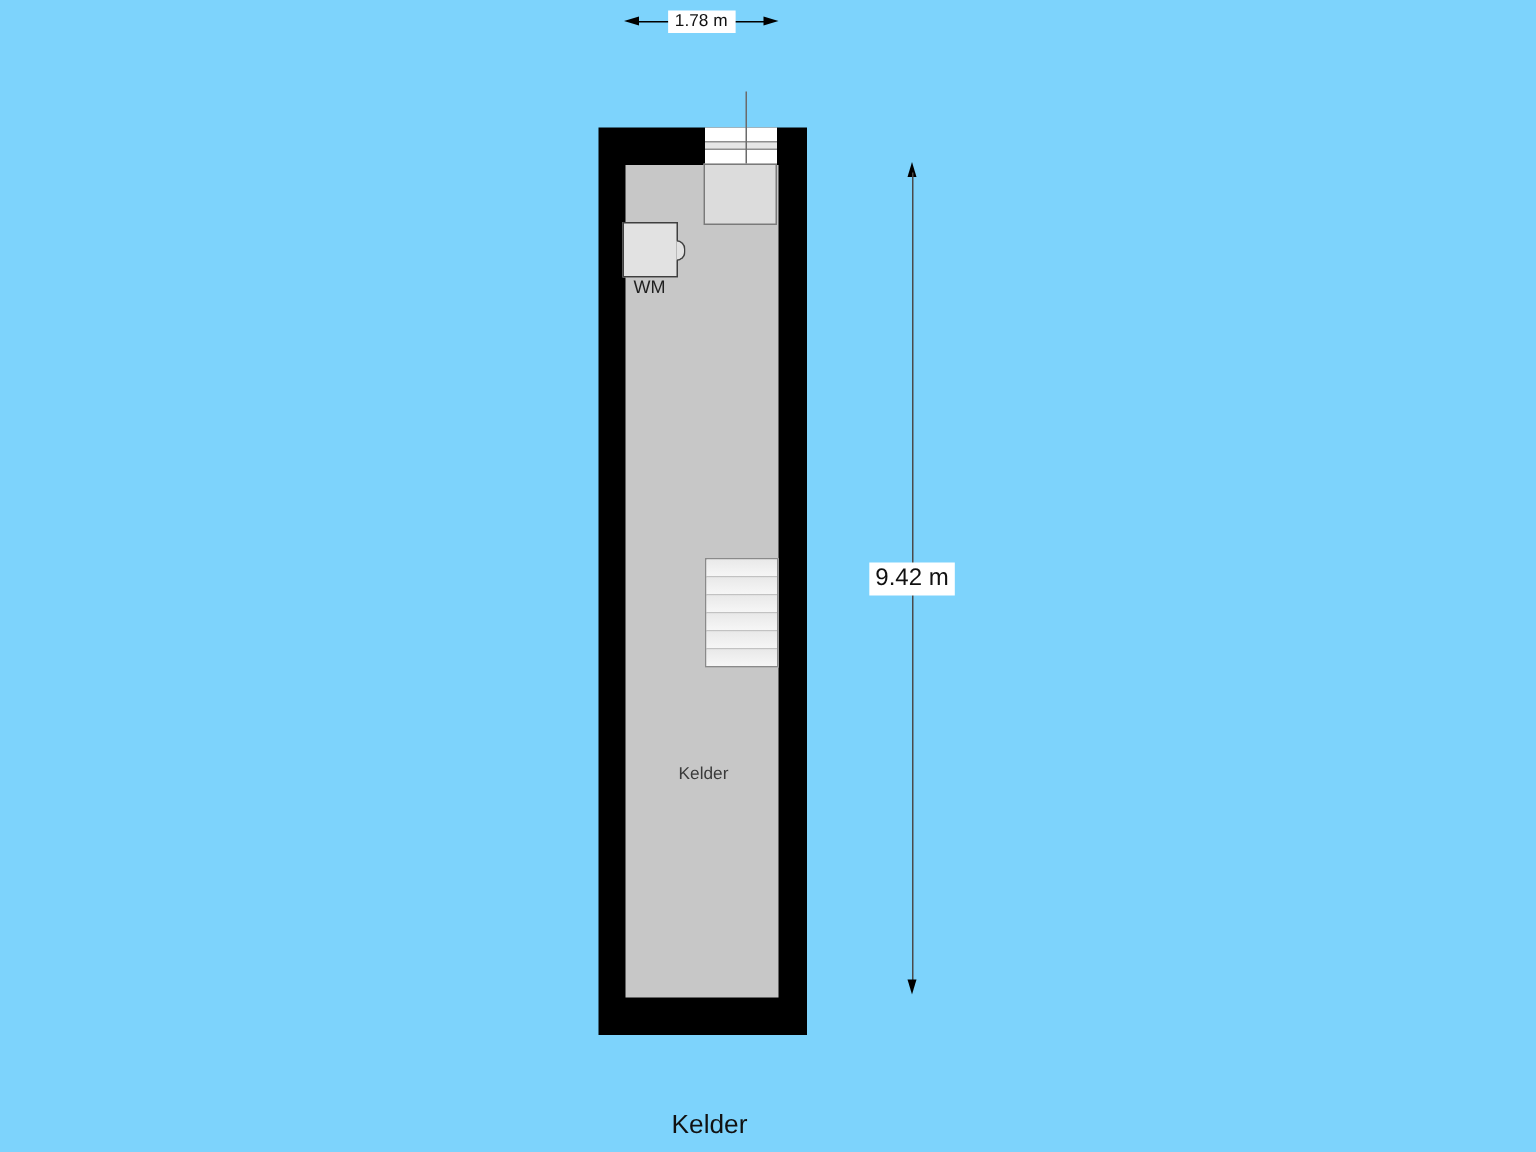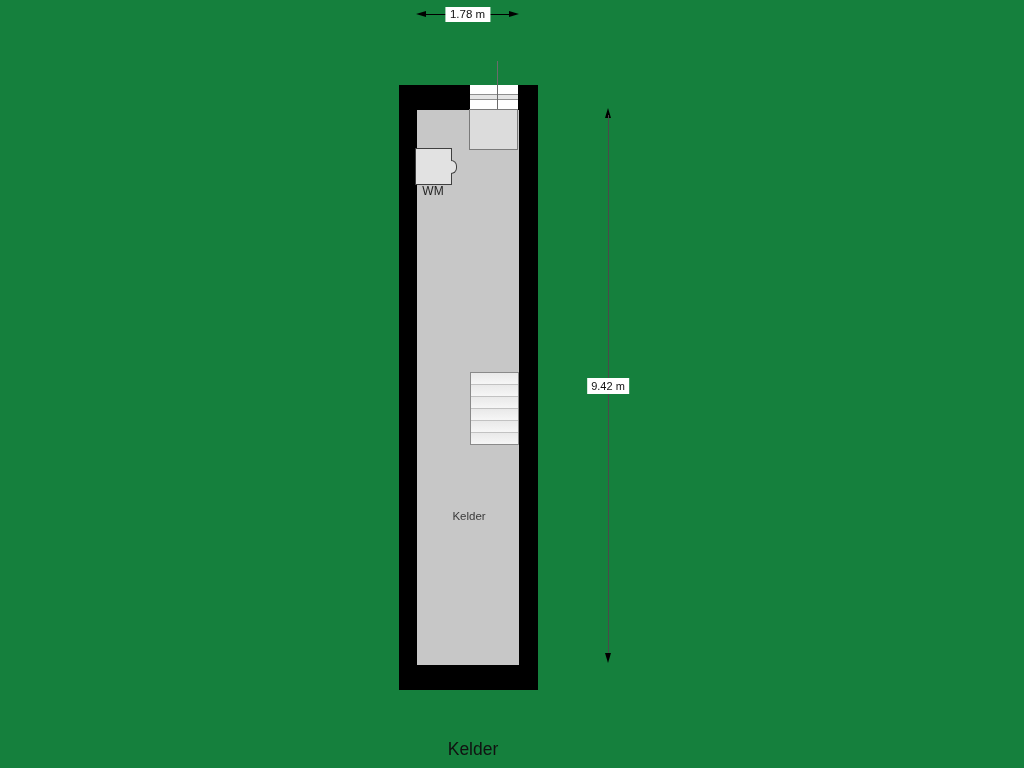--- a/index.html
+++ b/index.html
@@ -3,21 +3,21 @@
 <meta charset="utf-8">
 <style>
   * { margin: 0; padding: 0; box-sizing: border-box; }
   html, body { background: #ffffff; }
   body { font-family: "Liberation Sans", "DejaVu Sans", sans-serif; }
 
   .canvas {
     position: relative;
     width: 1024px;
     height: 768px;
-    background: #15803d;
+    background: #7dd3fc;
     overflow: hidden;
   }
 
   
   .plan {
     position: absolute;
     left: 399px; top: 85px;
     width: 139px; height: 605px;
     background: #000000;
   }
@@ -161,21 +161,21 @@
     border-left: 3.5px solid transparent;
     border-right: 3.5px solid transparent;
     border-top: 10px solid #000000;
   }
   .dim-height .dim-label {
     position: absolute;
     left: 6px; top: 50%;
     transform: translate(-50%, -50%);
     background: #ffffff;
     padding: 2px 4px;
-    font-size: 11px;
+    font-size: 16px;
     color: #111111;
     white-space: nowrap;
   }
 
   
   .floor-title {
     position: absolute;
     left: 473px; top: 739px;
     transform: translateX(-50%);
     font-size: 17.5px;

